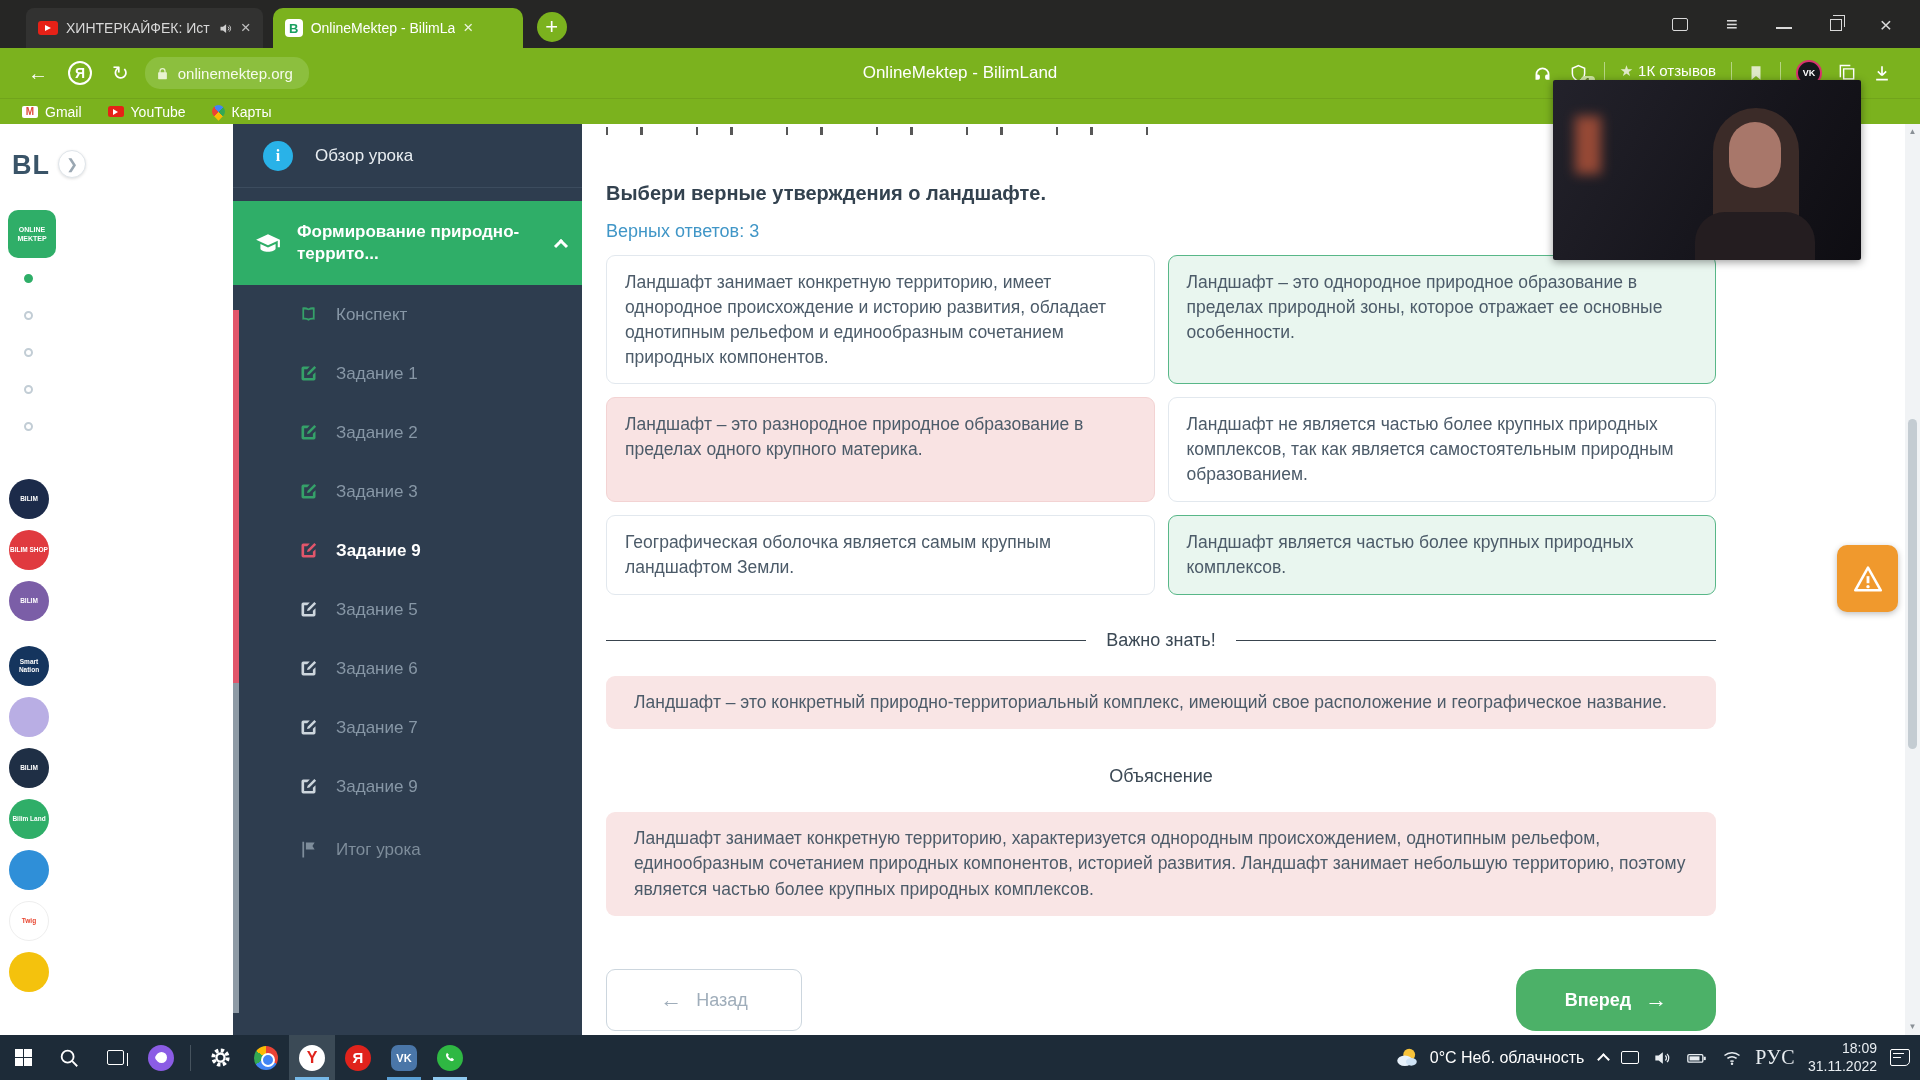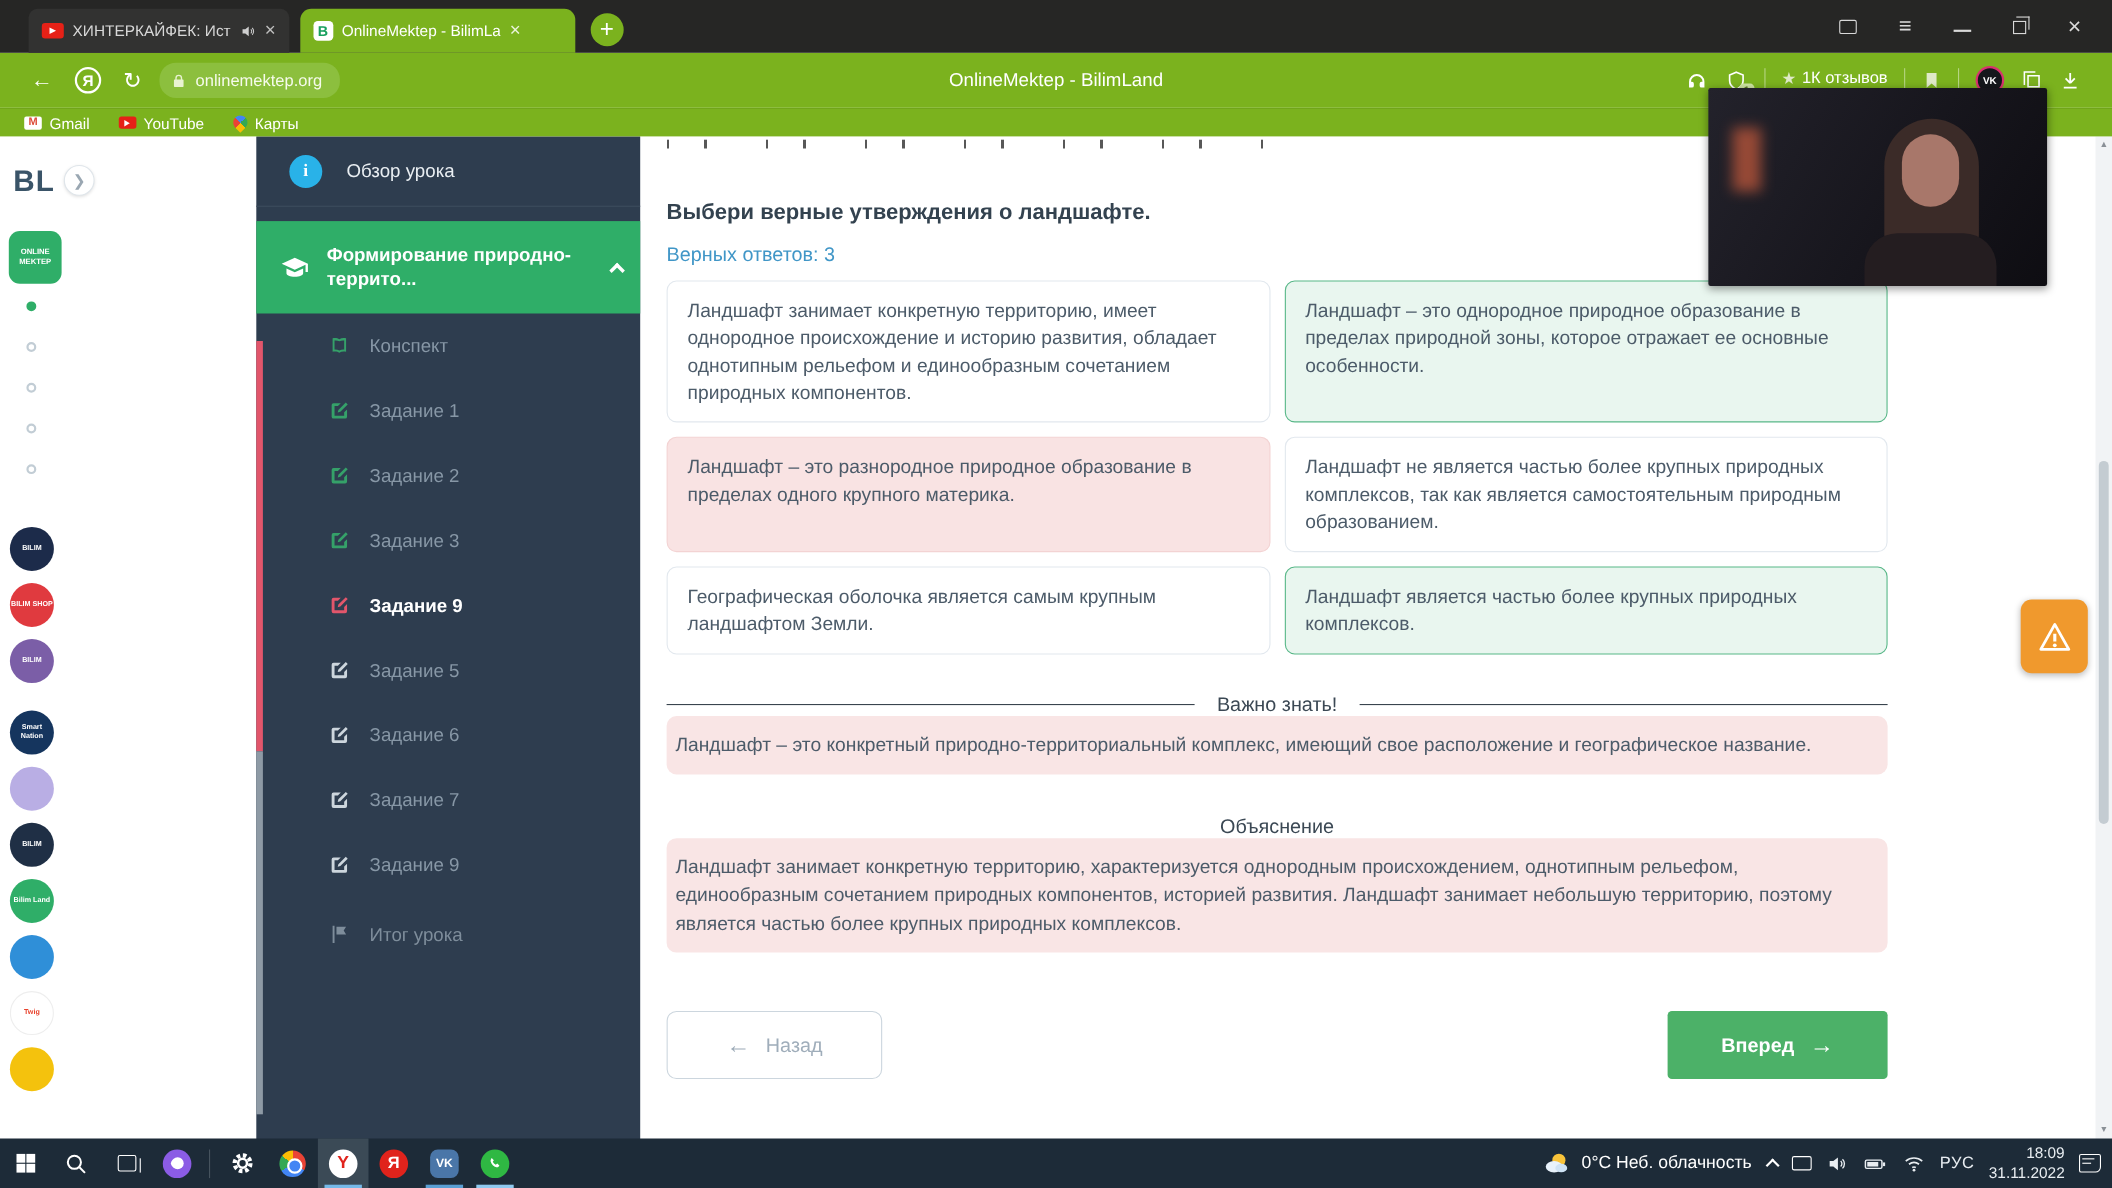--- a/index.html
+++ b/index.html
@@ -77,25 +77,25 @@
 .cutline{margin-top:3px;width:560px;height:8px;background:repeating-linear-gradient(90deg,#3a3a3a 0 2px,transparent 2px 34px,#3a3a3a 34px 37px,transparent 37px 90px);opacity:.85;}
 .q-title{margin-top:47px;font-size:20px;font-weight:bold;color:#33424f;}
 .q-count{margin-top:16px;font-size:18px;color:#4096c7;}
 .cards{margin-top:13px;display:grid;grid-template-columns:1fr 1fr;gap:13px 13px;}
 .card{border:1px solid #e2e8ee;border-radius:9px;background:#fff;padding:14px 18px;font-size:17.5px;line-height:1.42;color:#4c5b69;}
 .card.correct{background:#e9f6ef;border-color:#58b788;}
 .card.incorrect{background:#f9e3e3;border-color:#f3d3d3;}
 .divrow{margin-top:35px;display:flex;align-items:center;}
 .divrow .ln{flex:1;height:1px;background:#39444e;}
 .divrow .dtxt{margin:0 20px;font-size:18px;color:#3b4854;}
-.pinkbox{background:#f9e5e5;border-radius:9px;padding:14px 8px;font-size:17.5px;line-height:1.45;color:#4c5b69;}
+.pinkbox{margin-top:25px;background:#f9e5e5;border-radius:9px;padding:14px 28px;font-size:17.5px;line-height:1.45;color:#4c5b69;}
 .divrow2{margin-top:37px;flex-direction:column;}
 .btnrow{margin-top:53px;display:flex;justify-content:space-between;}
 .btn-back{width:196px;height:62px;border:1px solid #ccd6de;border-radius:9px;background:#fff;color:#9fadba;font-size:18px;display:flex;align-items:center;justify-content:center;gap:14px;}
-.btn-fwd{width:200px;height:62px;border:none;border-radius:4px;background:#4cb168;color:#fff;font-size:18px;font-weight:bold;display:flex;align-items:center;justify-content:center;gap:14px;}
+.btn-fwd{width:200px;height:62px;border:none;border-radius:20px;background:#4cb168;color:#fff;font-size:18px;font-weight:bold;display:flex;align-items:center;justify-content:center;gap:14px;}
 .btn-back .ar{font-size:22px;}
 .btn-fwd .ar{font-size:22px;}
 
 .scrollv{position:absolute;right:0;top:124px;width:15px;bottom:0;background:#f1f3f5;z-index:7;display:flex;flex-direction:column;align-items:center;}
 .scrollv .arr{color:#8a9096;font-size:8px;padding:3px 0;}
 .scrollv .thumb{width:9px;height:330px;background:#c4ccd2;border-radius:5px;margin-top:280px;}
 .scrollv .arr.bot{margin-top:auto;margin-bottom:46px;}
 
 .webcam{position:absolute;left:1553px;top:80px;width:308px;height:180px;z-index:40;background:linear-gradient(120deg,#23222b 0%,#17161d 55%,#0e0d12 100%);border-radius:2px;overflow:hidden;box-shadow:0 2px 8px rgba(0,0,0,.4);}
 .wc-fig{position:absolute;right:46px;top:28px;width:120px;height:152px;}
@@ -120,21 +120,21 @@
 .chrome:before{content:"";position:absolute;left:7px;top:7px;width:10px;height:10px;border-radius:50%;background:#4285f4;border:2px solid #fff;}
 .ybr{width:26px;height:26px;border-radius:50%;background:#fff;color:#e0231c;font-weight:bold;font-size:16px;display:flex;align-items:center;justify-content:center;}
 .yapp{width:26px;height:26px;border-radius:50%;background:#e0231c;color:#fff;font-weight:bold;font-size:15px;display:flex;align-items:center;justify-content:center;}
 .vkapp{width:26px;height:26px;border-radius:7px;background:#4a76a8;color:#fff;font-weight:bold;font-size:11px;display:flex;align-items:center;justify-content:center;}
 .waapp{width:26px;height:26px;border-radius:50%;background:#2fb843;display:flex;align-items:center;justify-content:center;}
 .tsep{width:1px;height:26px;background:#46535e;margin:0 6px;}
 .tb-right{margin-left:auto;display:flex;align-items:center;gap:15px;padding-right:10px;}
 .weath{display:flex;align-items:center;gap:10px;font-size:16px;}
 .tray{display:flex;align-items:center;gap:13px;color:#e8edf1;}
 .chevup{width:9px;height:9px;border-left:2px solid #fff;border-top:2px solid #fff;transform:rotate(45deg);margin-top:4px;}
-.lang{font-size:15px;letter-spacing:.5px;}
+.lang{font-size:20px;letter-spacing:.5px;font-family:Liberation Serif, serif;}
 .clock{text-align:right;font-size:14px;line-height:1.25;}
 .scrtab{width:18px;height:13px;border:1.6px solid #fff;border-radius:2px;}
 .notif{width:20px;height:17px;border:1.6px solid #fff;border-radius:2px 2px 5px 2px;position:relative;}
 .notif:before{content:"";position:absolute;left:2px;top:3px;width:11px;border-top:1.4px solid #fff;}
 .notif:after{content:"";position:absolute;left:2px;top:7px;width:8px;border-top:1.4px solid #fff;}
 </style>
 </head>
 <body>
 
 <svg width="0" height="0" style="position:absolute;">

